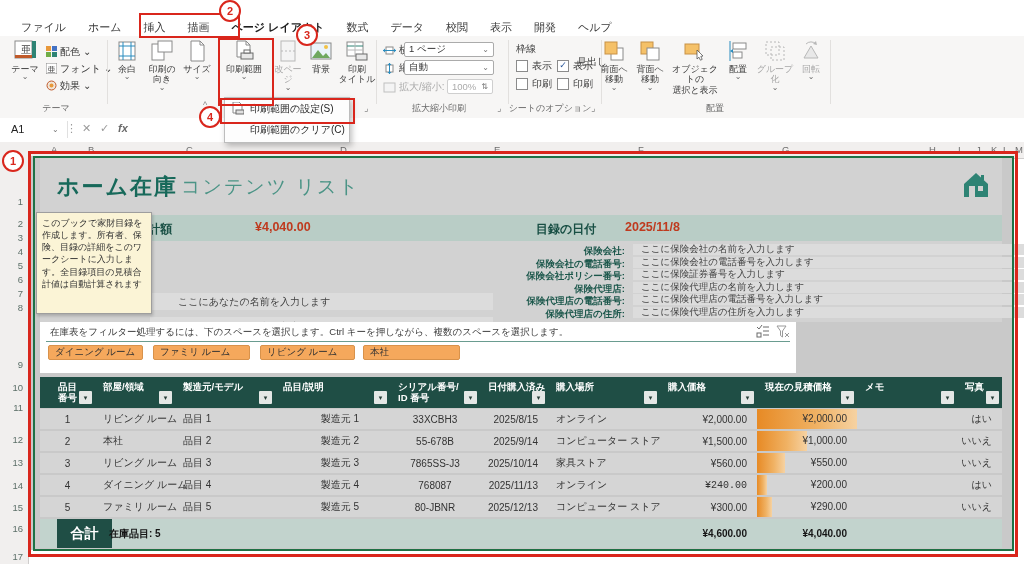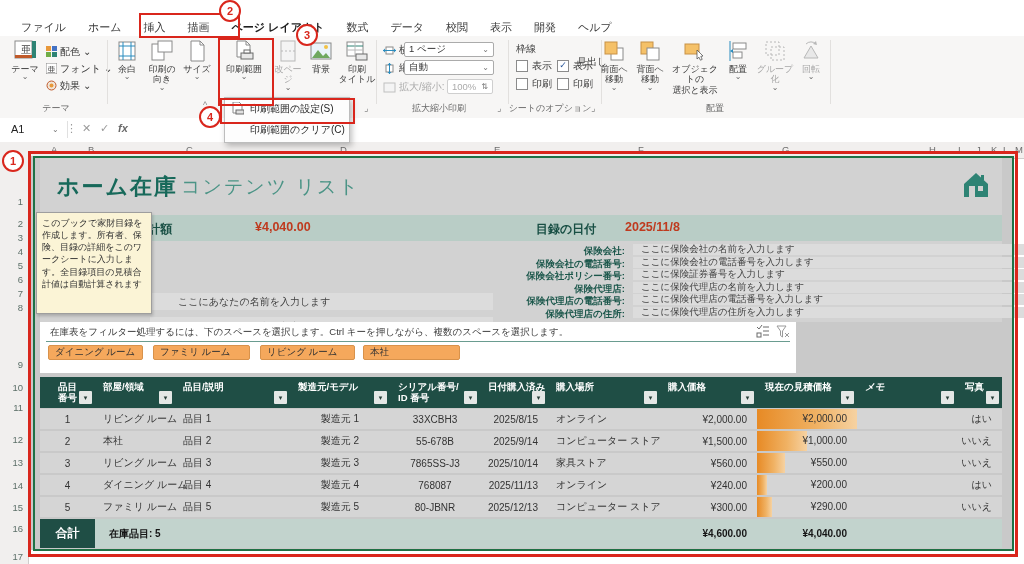--- a/index.html
+++ b/index.html
@@ -69,21 +69,21 @@
   .hlbl{position:absolute;left:8px;top:4px;font-size:9.5px;font-weight:bold;color:#fff;line-height:1.2;white-space:pre-line;}
   .hcell.ctr .hlbl{left:0;right:0;text-align:center;}
   .fbtn2{position:absolute;right:3px;bottom:4px;width:13px;height:13px;background:#e3e7e5;border-radius:1px;
          font-size:7px;color:#253c36;text-align:center;line-height:13px;}
   .trow{position:absolute;left:9px;width:962px;height:20px;background:#d5d5d5;display:flex;}
   .tcell{position:relative;height:20px;font-size:10px;color:#333;display:flex;align-items:center;box-sizing:border-box;white-space:nowrap;overflow:visible;}
   .al-c{justify-content:center;}.al-l{padding-left:8px;}.al-r{justify-content:flex-end;padding-right:10px;}
   .bar{position:absolute;left:0;top:0;bottom:0;background:linear-gradient(to right,#e78a25,#f0b264 60%,#f6d2a2);}
   .barval{position:absolute;right:10px;top:0;line-height:20px;}
   #totalrow{position:absolute;left:9px;top:363px;width:962px;height:29px;background:#c2d3cd;}
-  #totlbl{position:absolute;left:0;top:0;width:55px;height:29px;background:#1f4e45;color:#fff;font-size:12px;font-weight:bold;
+  #totlbl{position:absolute;left:17px;top:0;width:55px;height:29px;background:#1f4e45;color:#fff;font-size:14px;font-weight:bold;
           display:flex;align-items:center;justify-content:center;}
   #totitems{position:absolute;left:69px;top:0;height:29px;display:flex;align-items:center;font-size:10px;font-weight:bold;color:#151515;}
   .tottot{position:absolute;top:0;height:29px;display:flex;align-items:center;justify-content:flex-end;
           font-size:10px;font-weight:bold;color:#151515;}
   
   .redbox{position:absolute;border:2px solid #d9261c;z-index:40;pointer-events:none;}
   .greenbox{position:absolute;border:2px solid #1e7145;z-index:20;pointer-events:none;}
   .numcirc{position:absolute;width:18px;height:18px;border:2px solid #d9261c;border-radius:50%;background:#fff;
            color:#d9261c;font-size:11px;font-weight:bold;text-align:center;line-height:18px;z-index:45;}
   .icon{display:inline-block;}
@@ -466,26 +466,26 @@
   <div id="thead">
         <div class="hcell ctr" style="width: 55px;">
           <div class="hlbl">品目
 番号</div>
           <div class="fbtn2">▾</div>
         </div>
         <div class="hcell" style="width: 80px;">
           <div class="hlbl">部屋/領域</div>
           <div class="fbtn2">▾</div>
         </div>
+        <div class="hcell" style="width: 100px;">
+          <div class="hlbl">製造元/モデル</div>
+          <div class="fbtn2">▾</div>
+        </div>
         <div class="hcell" style="width: 115px;">
           <div class="hlbl">品目/説明</div>
-          <div class="fbtn2">▾</div>
-        </div>
-        <div class="hcell" style="width: 100px;">
-          <div class="hlbl">製造元/モデル</div>
           <div class="fbtn2">▾</div>
         </div>
         <div class="hcell" style="width: 90px;">
           <div class="hlbl">シリアル番号/
 ID 番号</div>
           <div class="fbtn2">▾</div>
         </div>
         <div class="hcell" style="width: 68px;">
           <div class="hlbl">日付購入済み</div>
           <div class="fbtn2">▾</div>
@@ -495,21 +495,21 @@
           <div class="fbtn2">▾</div>
         </div>
         <div class="hcell" style="width: 97px;">
           <div class="hlbl">購入価格</div>
           <div class="fbtn2">▾</div>
         </div>
         <div class="hcell" style="width: 100px;">
           <div class="hlbl">現在の見積価格</div>
           <div class="fbtn2">▾</div>
         </div>
-        <div class="hcell" style="width: 100px; font-style: italic;">
+        <div class="hcell" style="width: 100px;">
           <div class="hlbl">メモ</div>
           <div class="fbtn2">▾</div>
         </div>
         <div class="hcell" style="width: 45px;">
           <div class="hlbl">写真</div>
           <div class="fbtn2">▾</div>
         </div>
       </div>
   <div id="tbody">
         <div class="trow" style="top: 253px;">
@@ -561,21 +561,21 @@
           <div class="tcell al-r" style="width: 45px;">いいえ</div>
         </div>
         <div class="trow" style="top: 319px;">
           <div class="tcell al-c" style="width: 55px;">4</div>
           <div class="tcell al-l" style="width: 80px;">ダイニング ルーム</div>
           <div class="tcell al-l" style="width: 115px;">品目 4</div>
           <div class="tcell al-c" style="width: 100px;">製造元 4</div>
           <div class="tcell al-c" style="width: 90px;">768087</div>
           <div class="tcell al-r" style="width: 68px;">2025/11/13</div>
           <div class="tcell al-l" style="width: 112px;">オンライン</div>
-          <div class="tcell al-r" style="width: 97px;">¥240.00</div>
+          <div class="tcell al-r" style="width: 97px; font-family: Liberation Mono, monospace;">¥240.00</div>
           <div class="tcell" style="width: 100px;">
             <div class="bar" style="width: 10%;"></div>
             <span class="barval">¥200.00</span>
           </div>
           <div class="tcell al-l" style="width: 100px;"></div>
           <div class="tcell al-r" style="width: 45px;">はい</div>
         </div>
         <div class="trow" style="top: 341px;">
           <div class="tcell al-c" style="width: 55px;">5</div>
           <div class="tcell al-l" style="width: 80px;">ファミリ ルーム</div>

